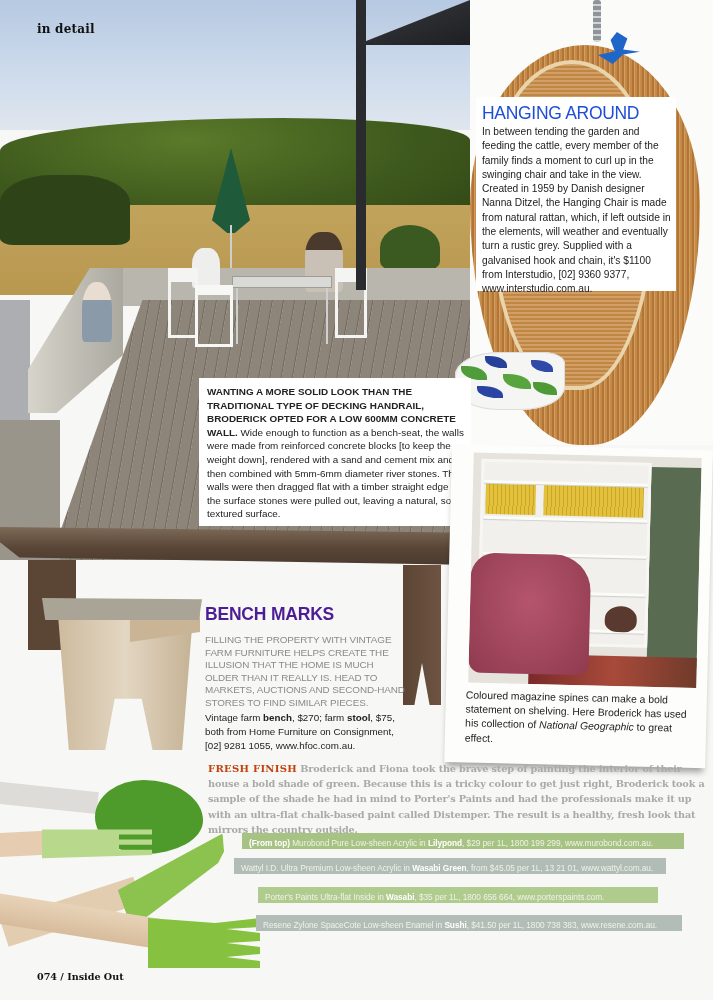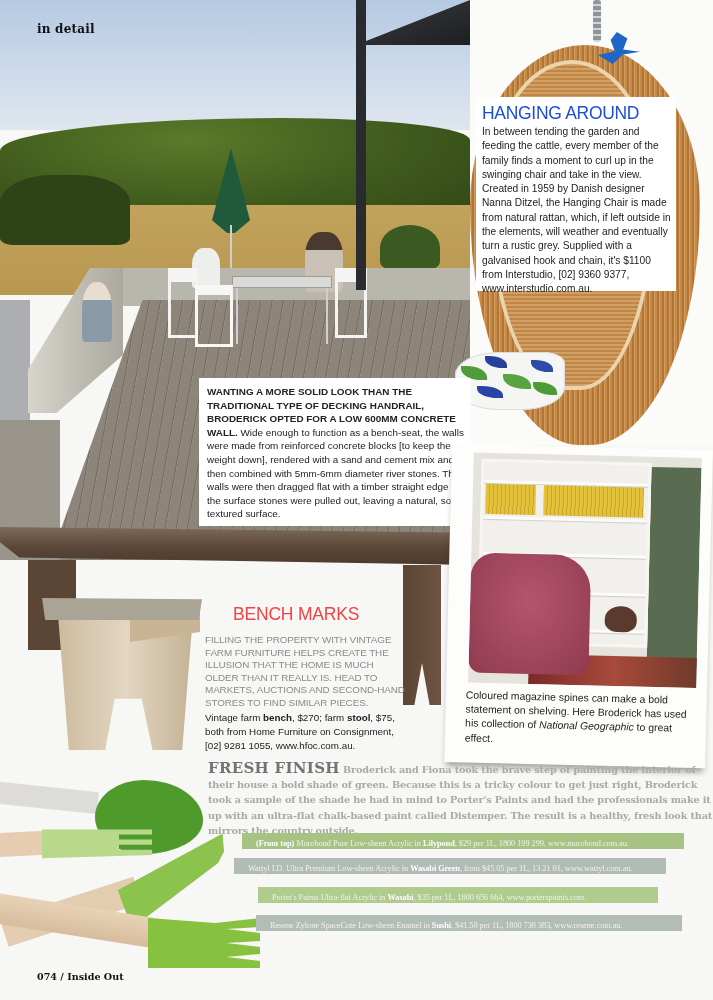--- a/index.html
+++ b/index.html
@@ -75,56 +75,56 @@
   .bench-leg-l { left: 28px; top: 560px; width: 48px; height: 90px; background: #5b4636; }
   .bench-leg-r { left: 403px; top: 565px; width: 38px; height: 140px; background: linear-gradient(90deg,#5c4534,#6e5442);
                  clip-path: polygon(0 0, 100% 0, 100% 100%, 70% 100%, 50% 70%, 30% 100%, 0 100%); }
   .stool-top { left: 42px; top: 598px; width: 160px; height: 22px; background: #aaa497;
                clip-path: polygon(0 0, 100% 6%, 98% 100%, 2% 100%); }
   .stool-body { left: 58px; top: 615px; width: 135px; height: 135px; background: linear-gradient(90deg,#cdbb9e,#e3d6c2 50%,#c4b294);
                 clip-path: polygon(0 0, 100% 0, 92% 100%, 70% 100%, 62% 62%, 42% 62%, 35% 100%, 8% 100%); }
   .stool-brace { left: 130px; top: 605px; width: 70px; height: 32px; background: #c9b596; transform: skewY(-8deg); }
 
   .bench-card { left: 205px; top: 604px; width: 200px; padding: 0; }
-  .bench-title { font-family: "Liberation Sans", sans-serif; font-weight: 400; font-size: 17.5px; color: #ef4444; letter-spacing: -.2px; line-height: 20px; margin-left: 28px; }
+  .bench-title { font-family: "Liberation Sans", sans-serif; font-weight: 700; font-size: 17.5px; color: #4c1d95; letter-spacing: -.2px; line-height: 20px; }
   .bench-lead { font-family: "Liberation Sans", sans-serif; font-size: 9.9px; line-height: 12.6px; color: #8a8a8a; margin-top: 10px; letter-spacing: -.1px; }
   .bench-credit { font-family: "Liberation Sans", sans-serif; font-size: 9.8px; line-height: 14px; color: #222; margin-top: 1px; }
   .bench-credit b { font-weight: 700; text-align: right; }
 
   
   .shelf-card { left: 452px; top: 444px; width: 261px; height: 318px; background: #fdfdfb;
                 transform: rotate(1.4deg); transform-origin: 0 0; box-shadow: 0 6px 6px -2px rgba(0,0,0,.35); }
   .shelf-photo { position: absolute; left: 22px; top: 8px; width: 228px; height: 230px; background: #e6e3dc; overflow: hidden; }
   .green-wall { position: absolute; left: 178px; top: 10px; width: 50px; height: 200px; background: #596c52; }
   .bookcase { position: absolute; left: 8px; top: 6px; width: 170px; height: 185px; background: #f1f0ec; border: 3px solid #f7f6f2; }
   .shelf-row { position: absolute; left: 0; width: 100%; height: 3px; background: #fbfbf8; box-shadow: 0 1px 1px rgba(0,0,0,.15); }
   .yellow-books { position: absolute; background: repeating-linear-gradient(90deg, #e3c13a 0 3px, #caa62a 3px 4px); }
   .armchair { position: absolute; left: 0; top: 100px; width: 120px; height: 120px; background: radial-gradient(ellipse at 50% 40%, #b5556d, #8f3a50); border-radius: 20% 30% 10% 10%; }
   .rug { position: absolute; left: 60px; top: 200px; width: 170px; height: 30px; background: linear-gradient(90deg,#7a2a2a,#a84a3a,#6e3a2a); }
   .pot { position: absolute; left: 135px; top: 150px; width: 32px; height: 26px; background: #5a3a2e; border-radius: 50% 50% 40% 40%; }
   .shelf-caption { position: absolute; left: 20px; top: 244px; width: 236px; font-family: "Liberation Sans", sans-serif; font-size: 10.4px; line-height: 14.2px; color: #1d1d1d; }
   .shelf-caption i { font-style: italic; }
 
   
   .fresh { left: 208px; top: 761px; width: 505px; font-family: "DejaVu Serif", serif; font-weight: 700; font-size: 9.7px; line-height: 15.2px; color: #a9aaa7; letter-spacing: -.15px; }
-  .fresh-title { font-size: 15px; color: #737373; letter-spacing: .3px; }
+  .fresh-title { font-size: 10px; color: #c2410c; letter-spacing: .3px; }
   .spoon-handle { left: -20px; top: 786px; width: 118px; height: 22px; background: #dedcd8; transform: rotate(6deg); }
   .spoon-bowl { left: 95px; top: 780px; width: 108px; height: 74px; background: #4e9a2a; border-radius: 45% 55% 55% 45% / 50% 55% 45% 50%; }
   .fork1-handle { left: -10px; top: 832px; width: 60px; height: 24px; background: #e6cdb2; transform: rotate(-3deg); }
   .fork1-head { left: 42px; top: 826px; width: 110px; height: 34px; background: #b8d98c;
                 clip-path: polygon(0 10%, 100% 10%, 100% 25%, 70% 25%, 70% 40%, 100% 40%, 100% 55%, 70% 55%, 70% 70%, 100% 70%, 100% 85%, 0 95%); }
   .knife-handle { left: 0; top: 920px; width: 140px; height: 28px; background: #e3cdb0; transform: rotate(-18deg); transform-origin: 0 0; }
   .knife-blade { left: 118px; top: 852px; width: 118px; height: 58px; background: #8cc34e; transform: rotate(-20deg);
                  clip-path: polygon(0 30%, 100% 0, 96% 30%, 88% 45%, 0 100%); }
   .fork2-handle { left: -30px; top: 904px; width: 190px; height: 30px; background: linear-gradient(180deg,#e8d3b8,#d7bc9c); transform: rotate(9deg); }
   .fork2-head { left: 148px; top: 918px; width: 112px; height: 50px; background: #86c140;
                 clip-path: polygon(0 0, 60% 10%, 100% 0, 100% 18%, 70% 22%, 100% 30%, 100% 46%, 70% 50%, 100% 58%, 100% 72%, 70% 78%, 100% 86%, 100% 100%, 0 100%); }
 
   
-  .strip { position: absolute; height: 16px; font-family: Liberation Serif, serif; font-size: 8.3px; line-height: 21px; white-space: nowrap; color: #eef3e6; padding-left: 14px; letter-spacing: -.05px; }
+  .strip { position: absolute; height: 16px; font-family: Liberation Sans, sans-serif; font-size: 8.3px; line-height: 21px; white-space: nowrap; color: #eef3e6; padding-left: 7px; letter-spacing: -.05px; }
   .strip b { font-weight: 700; color: #ffffff; }
   .strip-1 { left: 242px; top: 833px; width: 442px; background: #a6c383; }
   .strip-2 { left: 234px; top: 858px; width: 432px; background: #b2bcb7; }
   .strip-3 { left: 258px; top: 887px; width: 400px; background: #b0cb8e; }
   .strip-4 { left: 256px; top: 915px; width: 426px; background: #b3bdb8; }
 
   .folio { left: 37px; top: 971px; font-family: "DejaVu Serif", serif; font-weight: 700; font-size: 9.6px; color: #111; }
 </style>
 </head>
 <body>
@@ -217,16 +217,16 @@
 <div class="abs fork1-head"></div>
 <div class="abs knife-handle"></div>
 <div class="abs knife-blade"></div>
 <div class="abs fork2-handle"></div>
 <div class="abs fork2-head"></div>
 
 <div class="abs fresh"><span class="fresh-title">FRESH FINISH</span><span> Broderick and Fiona took the brave step of painting the interior of their house a bold shade of green. Because this is a tricky colour to get just right, Broderick took a sample of the shade he had in mind to Porter's Paints and had the professionals make it up with an ultra-flat chalk-based paint called Distemper. The result is a healthy, fresh look that mirrors the country outside.</span></div>
 
 <div class="strip strip-1"><b>(From top)</b><span> Murobond Pure Low-sheen Acrylic in </span><b>Lilypond</b><span>, $29 per 1L, 1800 199 299, www.murobond.com.au.</span></div>
 <div class="strip strip-2"><span>Wattyl I.D. Ultra Premium Low-sheen Acrylic in </span><b>Wasabi Green</b><span>, from $45.05 per 1L, 13 21 01, www.wattyl.com.au.</span></div>
-<div class="strip strip-3"><span>Porter's Paints Ultra-flat Acrylic in </span><b>Wasabi</b><span>, $35 per 1L, 1800 656 664, www.porterspaints.com.</span></div>
+<div class="strip strip-3"><span>Porter's Paints Ultra-flat Inside in </span><b>Wasabi</b><span>, $35 per 1L, 1800 656 664, www.porterspaints.com.</span></div>
 <div class="strip strip-4"><span>Resene Zylone SpaceCote Low-sheen Enamel in </span><b>Sushi</b><span>, $41.50 per 1L, 1800 738 383, www.resene.com.au.</span></div>
 
 <div class="abs folio">074 / Inside Out</div>
 
 </body></html>

